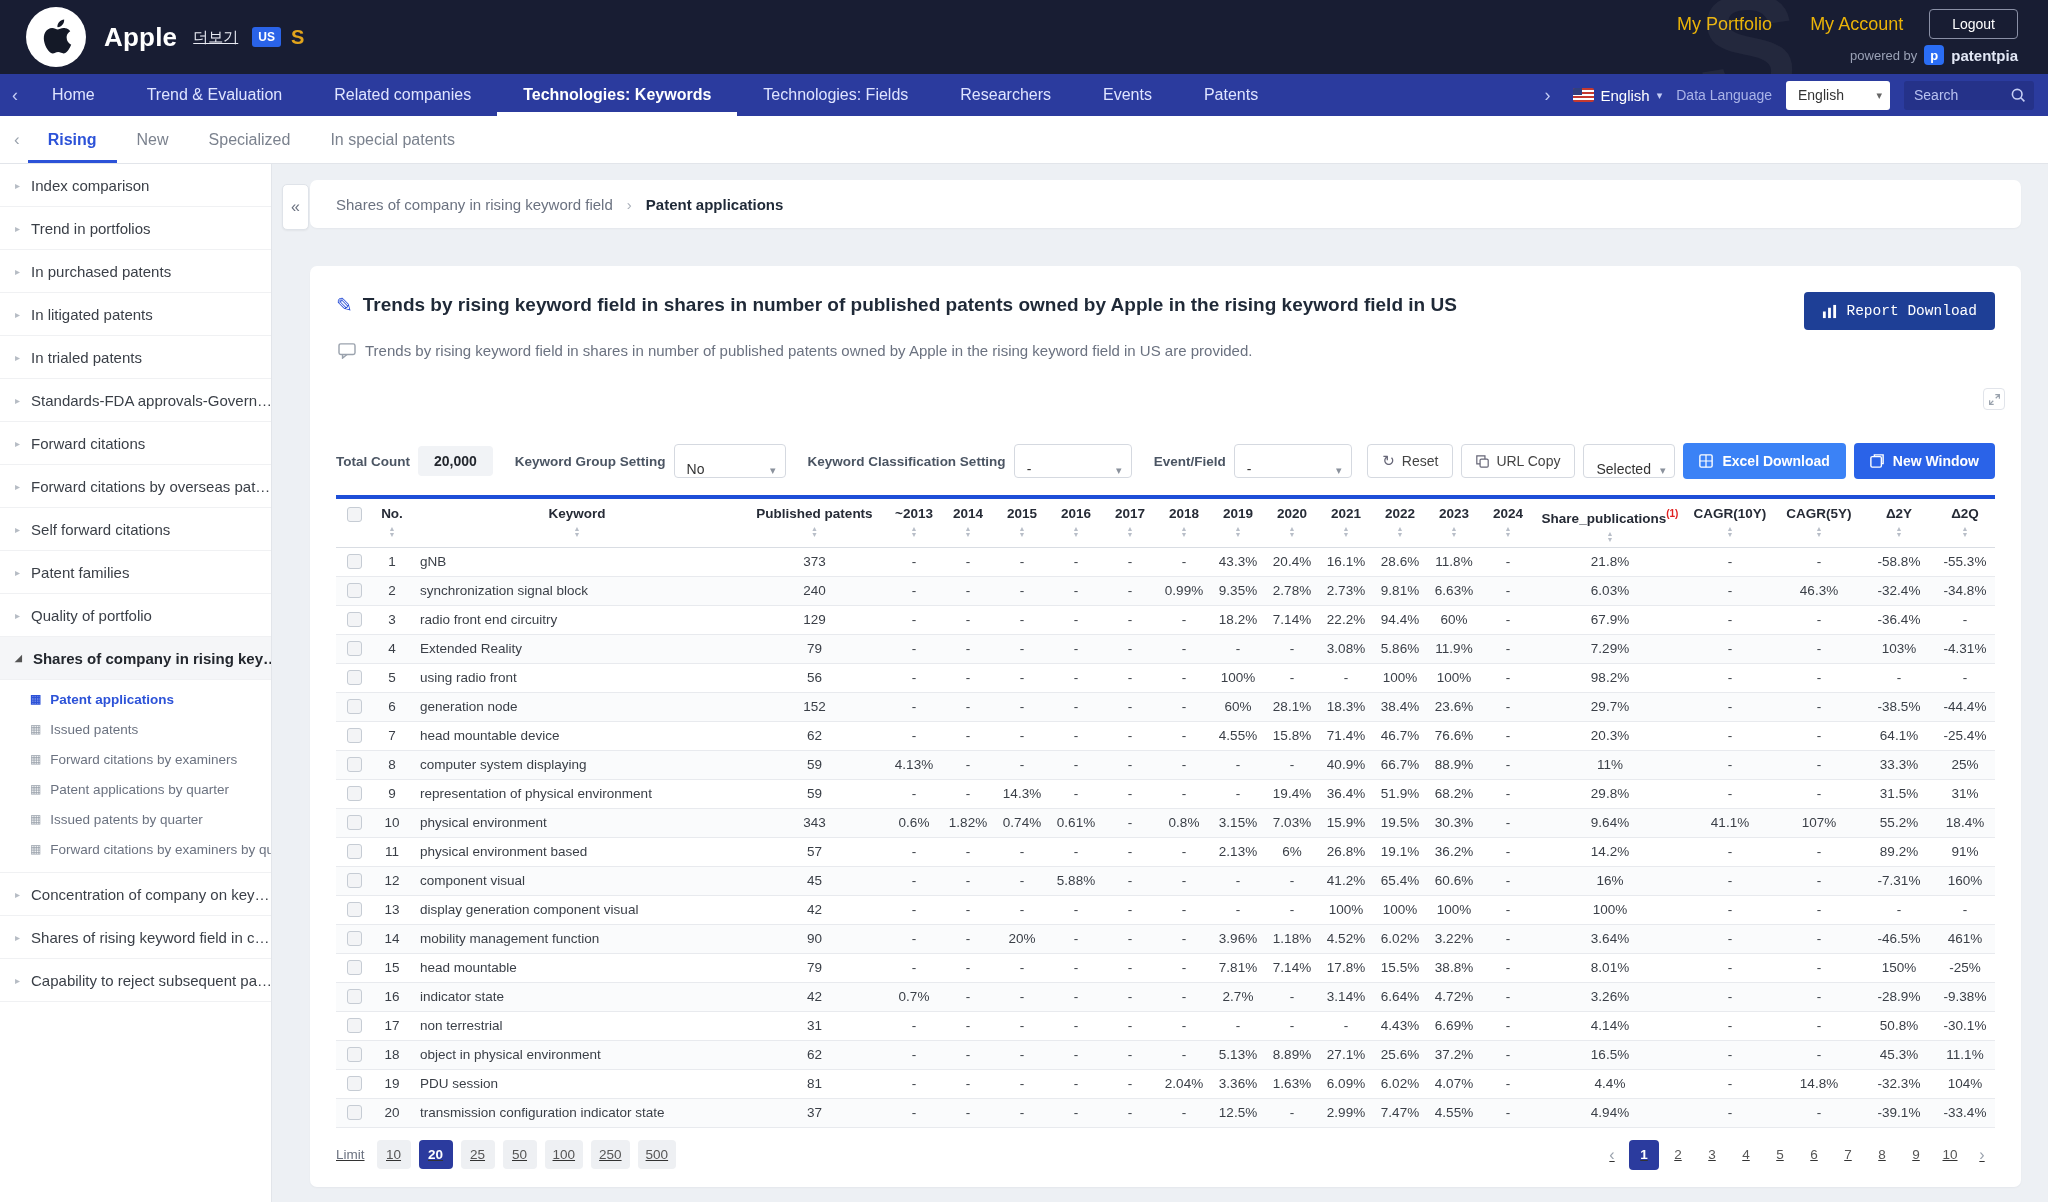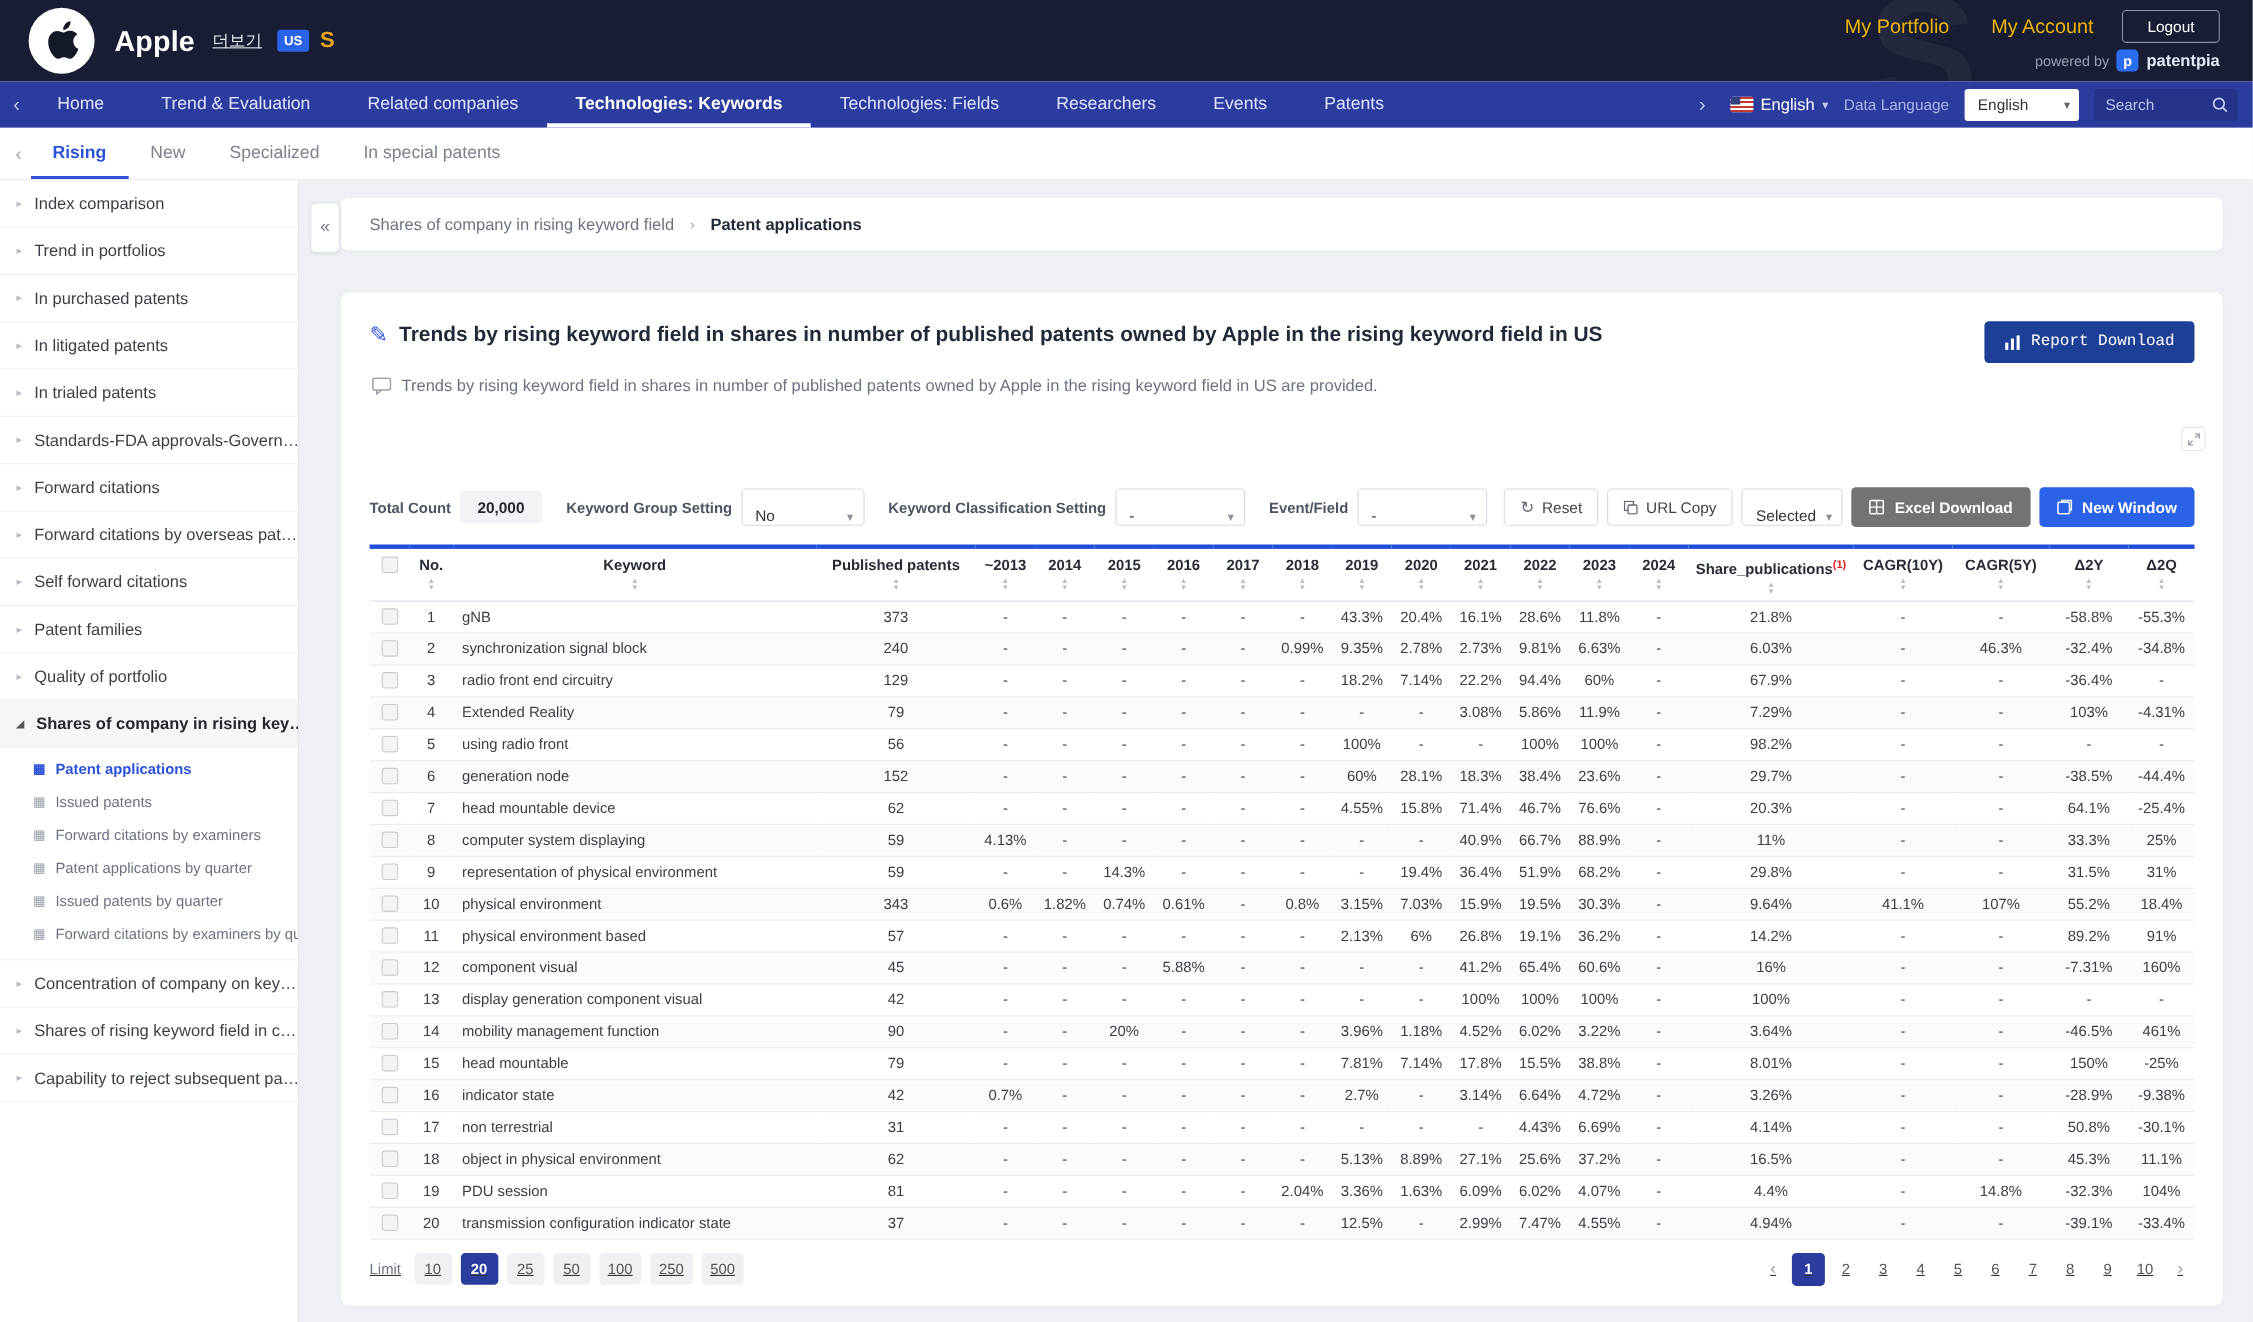--- a/index.html
+++ b/index.html
@@ -83,21 +83,21 @@
   .count-box{background:#f1f3f6;border-radius:4px;padding:7px 16px;font-size:14px;font-weight:bold;color:#23272e;margin-right:14px;}
   .select{border:1px solid #d5d9e0;border-radius:4px;height:34px;background:#fff;display:flex;align-items:flex-end;justify-content:space-between;padding:0 9px 0 12px;font-size:14px;color:#333;cursor:pointer;}
   .select .caret{color:#8a919c;}
   .sel-kg{width:112px;margin-right:14px;}
   .sel-kc{width:118px;margin-right:14px;}
   .sel-ef{width:118px;}
   .sel-selected{width:92px;}
   .ghost-btn{margin-left:0;background:#fff;border:1px solid #d5d9e0;border-radius:4px;height:34px;padding:0 14px;font-size:14px;color:#444;display:flex;align-items:center;gap:7px;cursor:pointer;font-family:inherit;}
   .ghost-btn .ic{color:#667;font-size:15px;display:flex;align-items:center;}
   .reset-btn{margin-left:auto;}
-  .excel-btn{background:#737373;color:#fff;border:none;border-radius:4px;height:36px;padding:0 16px;font-size:14px;font-weight:bold;display:flex;align-items:center;gap:9px;cursor:pointer;font-family:inherit;}
+  .excel-btn{background:#3b82f6;color:#fff;border:none;border-radius:4px;height:36px;padding:0 16px;font-size:14px;font-weight:bold;display:flex;align-items:center;gap:9px;cursor:pointer;font-family:inherit;}
   .newwin-btn{background:#2a63e8;color:#fff;border:none;border-radius:4px;height:36px;padding:0 16px;font-size:14px;font-weight:bold;display:flex;align-items:center;gap:9px;cursor:pointer;font-family:inherit;}
 
   
   table{width:100%;border-collapse:collapse;table-layout:fixed;margin-top:16px;}
   thead th{border-top:4px solid #1d4ed8;border-bottom:1px solid #d9dde3;padding:6px 2px 4px;vertical-align:top;background:#fff;}
   .th-label{font-size:13.5px;font-weight:bold;color:#262b36;text-align:center;line-height:17px;white-space:nowrap;overflow:hidden;}
   .th-label sup{color:#e02020;font-size:10px;font-weight:bold;}
   .sort{display:flex;flex-direction:column;align-items:center;line-height:6px;font-size:7px;color:#b8bec8;margin-top:4px;cursor:pointer;}
   tbody td{height:29px;border-bottom:1px solid #e8eaee;font-size:13.5px;color:#3a3f47;text-align:center;padding:0 4px;white-space:nowrap;overflow:hidden;}
   tbody tr.alt td{background:#fafbfc;}

